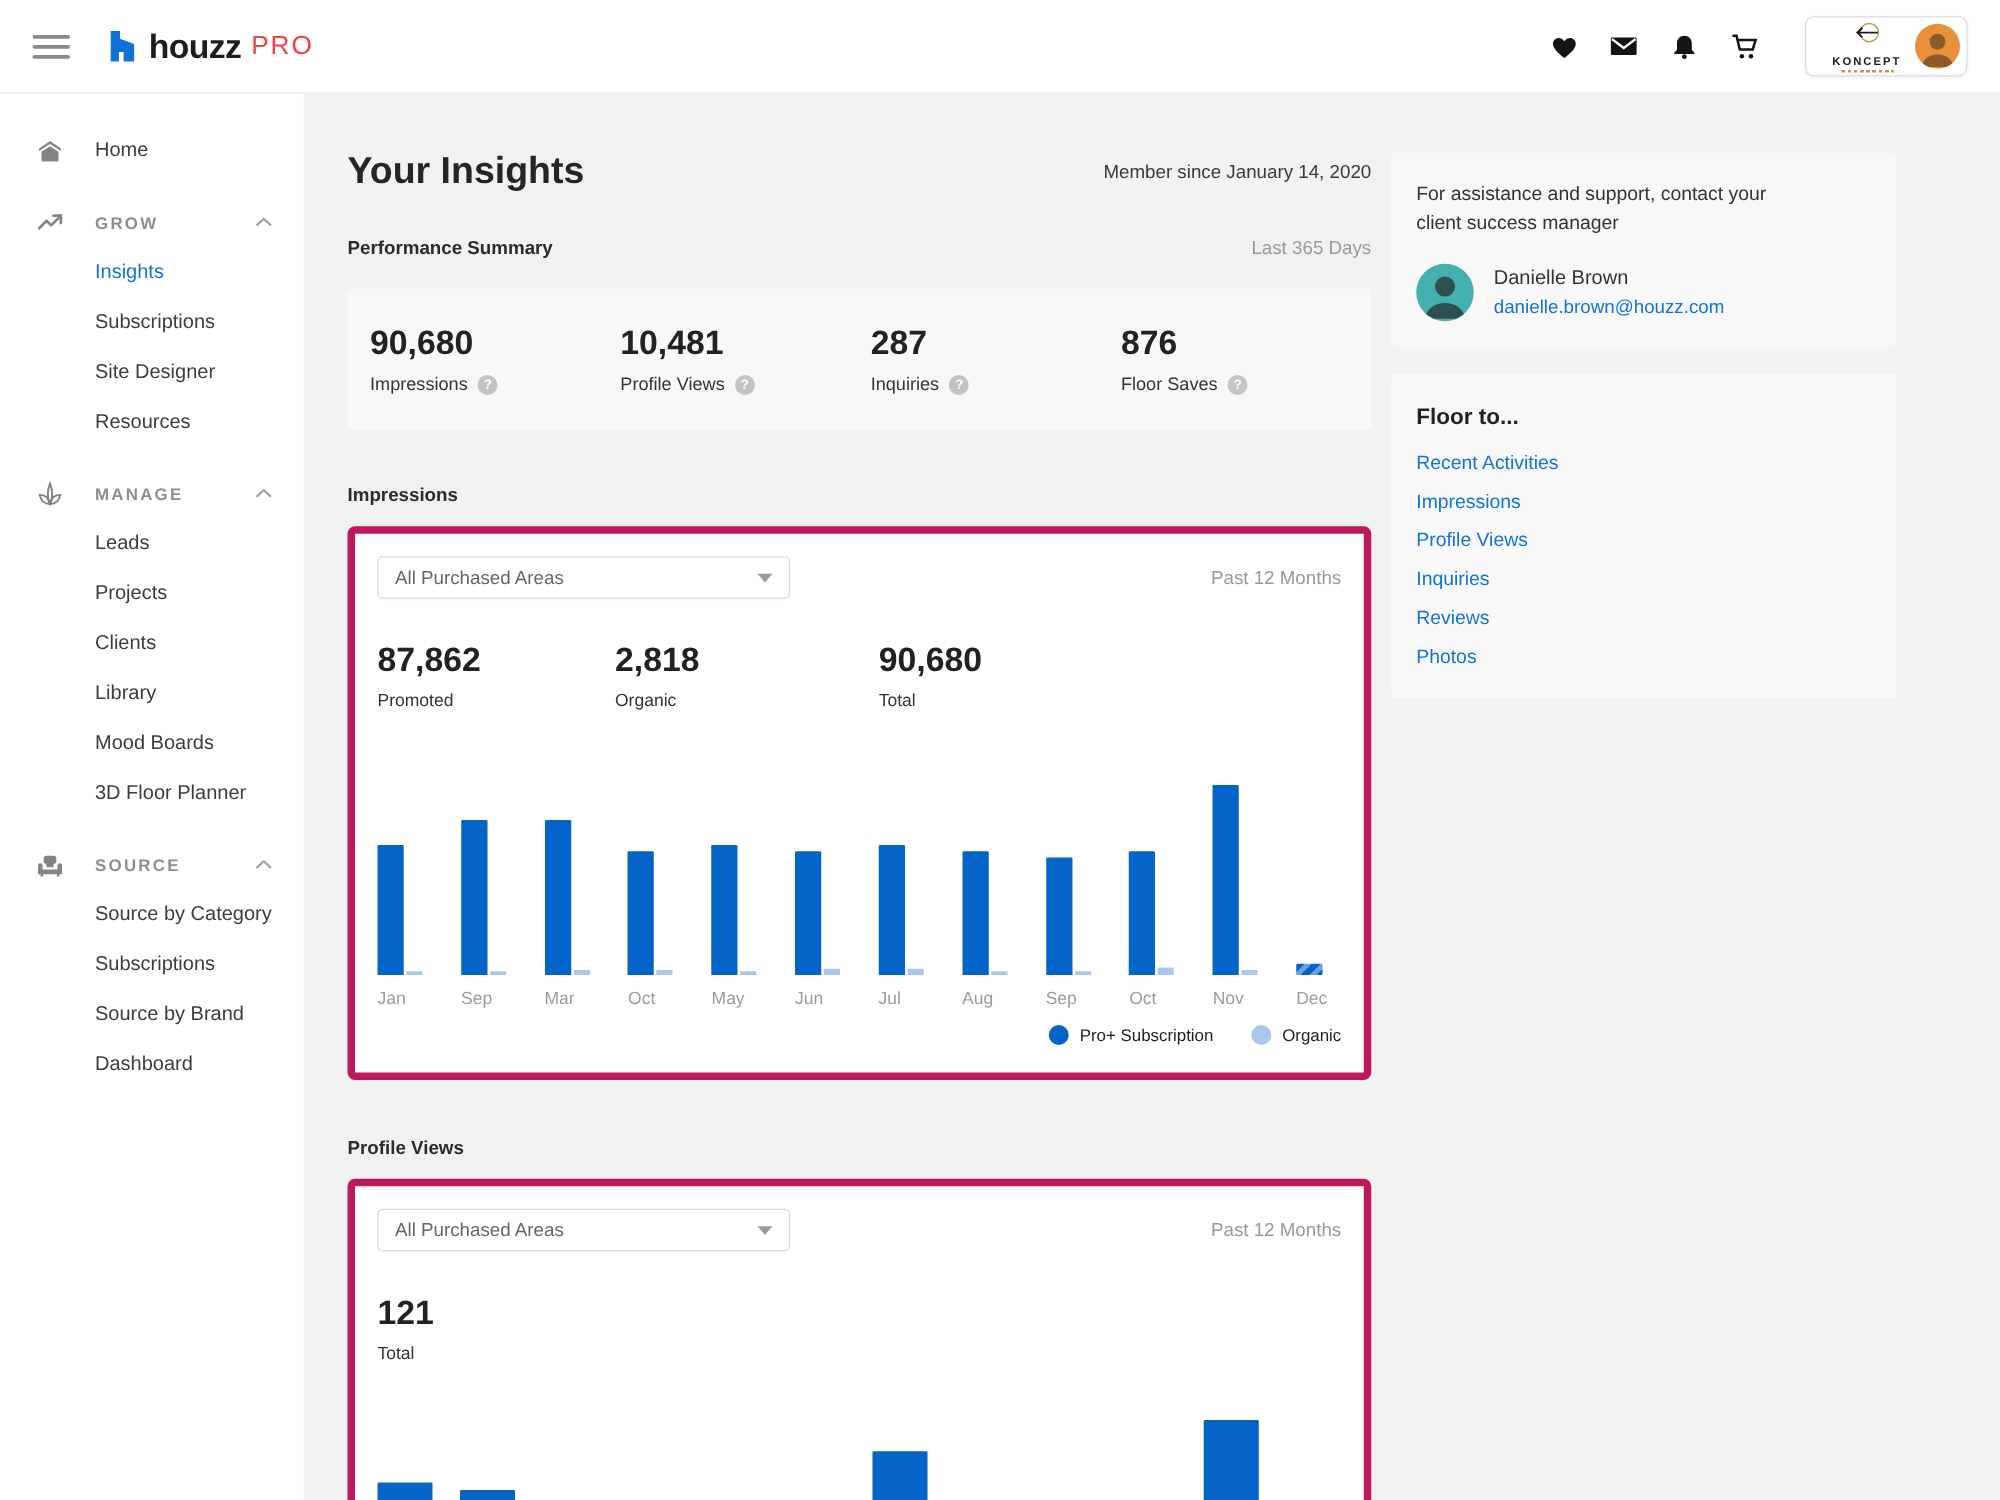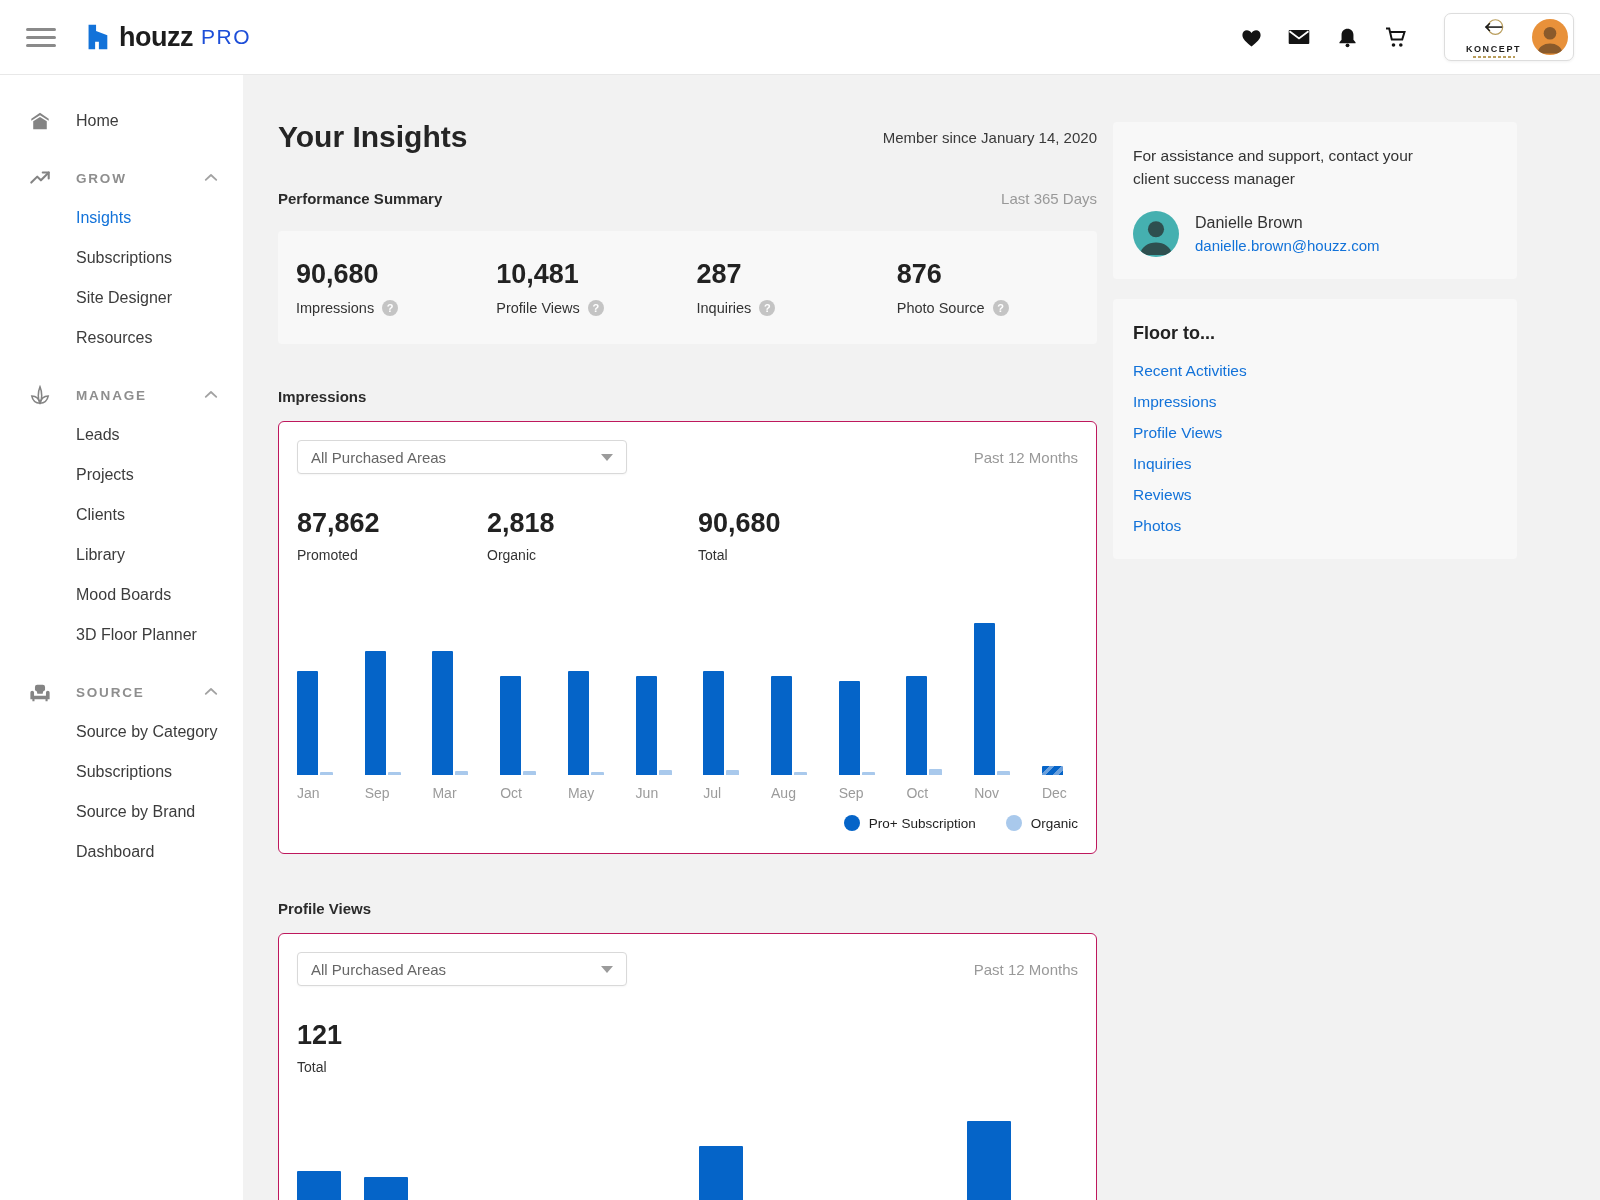--- a/index.html
+++ b/index.html
@@ -7,21 +7,21 @@
   body { font-family:"Liberation Sans", sans-serif; background:#fff; color:#2b2b2b; }
 
   
   .header { height:75px; background:#fff; border-bottom:1px solid #e8e8e8;
             display:flex; align-items:center; padding:0 26px; position:relative; z-index:5; }
   .hamburger { width:30px; display:flex; flex-direction:column; gap:5px; cursor:pointer; margin-right:26px; }
   .hamburger span { height:3px; background:#8a8a8a; border-radius:2px; }
   .brand { display:flex; align-items:center; gap:7px; cursor:pointer; }
   .brand .icon svg { display:block; }
   .brand-name { font-size:27px; font-weight:700; color:#1d1d1d; letter-spacing:-0.5px; }
-  .brand-suffix { font-size:21px; font-weight:400; color:#1d4ed8; letter-spacing:1.5px; margin-left:1px; }
+  .brand-suffix { font-size:21px; font-weight:400; color:#ef4444; letter-spacing:1.5px; margin-left:1px; }
   .header-right { margin-left:auto; display:flex; align-items:center; gap:22px; }
   .hdr-icons { display:flex; align-items:center; gap:22px; }
   .hdr-icon-btn { width:26px; height:26px; display:flex; align-items:center; justify-content:center; cursor:pointer; }
   .account-pill { width:130px; height:48px; border:1px solid #ddd; border-radius:7px; background:#fff;
                   box-shadow:0 1px 3px rgba(0,0,0,0.06); display:flex; align-items:center;
                   justify-content:space-between; padding:3px 5px 3px 10px; cursor:pointer; margin-left:14px; }
   .koncept { flex:1; display:flex; flex-direction:column; align-items:center; }
   .koncept-name { font-size:9px; font-weight:700; letter-spacing:1.6px; color:#1c1c1c; margin-top:1px; }
   .koncept-tag { width:42px; height:2px; margin-top:2px;
                  background:repeating-linear-gradient(90deg,#b99d5b 0 3px,transparent 3px 5px); }
@@ -59,21 +59,21 @@
   .summary-stat { width:205px; }
   .stat-value { font-size:27px; font-weight:700; color:#222; }
   .stat-label { margin-top:10px; font-size:14.5px; color:#333; display:flex; align-items:center; gap:8px; }
   .help-badge { width:16px; height:16px; border-radius:50%; background:#c4c4c4; color:#fff;
                 font-size:11px; font-weight:700; display:inline-flex; align-items:center;
                 justify-content:center; cursor:pointer; flex:none; }
 
   
   .sec-row.impressions { margin-top:44px; }
   .sec-row.profile { margin-top:46px; }
-  .card { margin-top:16px; background:#fff; border:1px solid #be185d; border-radius:6px; padding:18px 18px 12px; }
+  .card { margin-top:16px; background:#fff; border:6px solid #be185d; border-radius:6px; padding:18px 18px 12px; }
   .card-toprow { display:flex; justify-content:space-between; align-items:center; }
   .dropdown { width:330px; height:34px; border:1px solid #d9d9d9; border-radius:4px; background:#fff;
               display:flex; align-items:center; justify-content:space-between; padding:0 13px;
               color:#666; font-size:15px; cursor:pointer; box-shadow:0 1px 2px rgba(0,0,0,0.04); }
   .caret { width:0; height:0; border-left:6px solid transparent; border-right:6px solid transparent;
            border-top:7px solid #9b9b9b; }
   .chart-stats { display:flex; margin-top:34px; }
   .chart-stat { width:190px; }
   .chart-stat:nth-child(2) { width:211px; }
   .chart-stat .stat-label { margin-top:8px; font-size:14px; }
@@ -300,21 +300,21 @@
           <div class="summary-stat">
             <div class="stat-value">287</div>
             <div class="stat-label">
               <span>Inquiries</span>
               <span class="help-badge">?</span>
             </div>
           </div>
           <div class="summary-stat">
             <div class="stat-value">876</div>
             <div class="stat-label">
-              <span>Photo Source</span>
+              <span>Floor Saves</span>
               <span class="help-badge">?</span>
             </div>
           </div>
         </div>
 
       <div class="sec-row impressions">
         <h2 class="sec-heading">Impressions</h2>
       </div>
 
       <div class="card">

